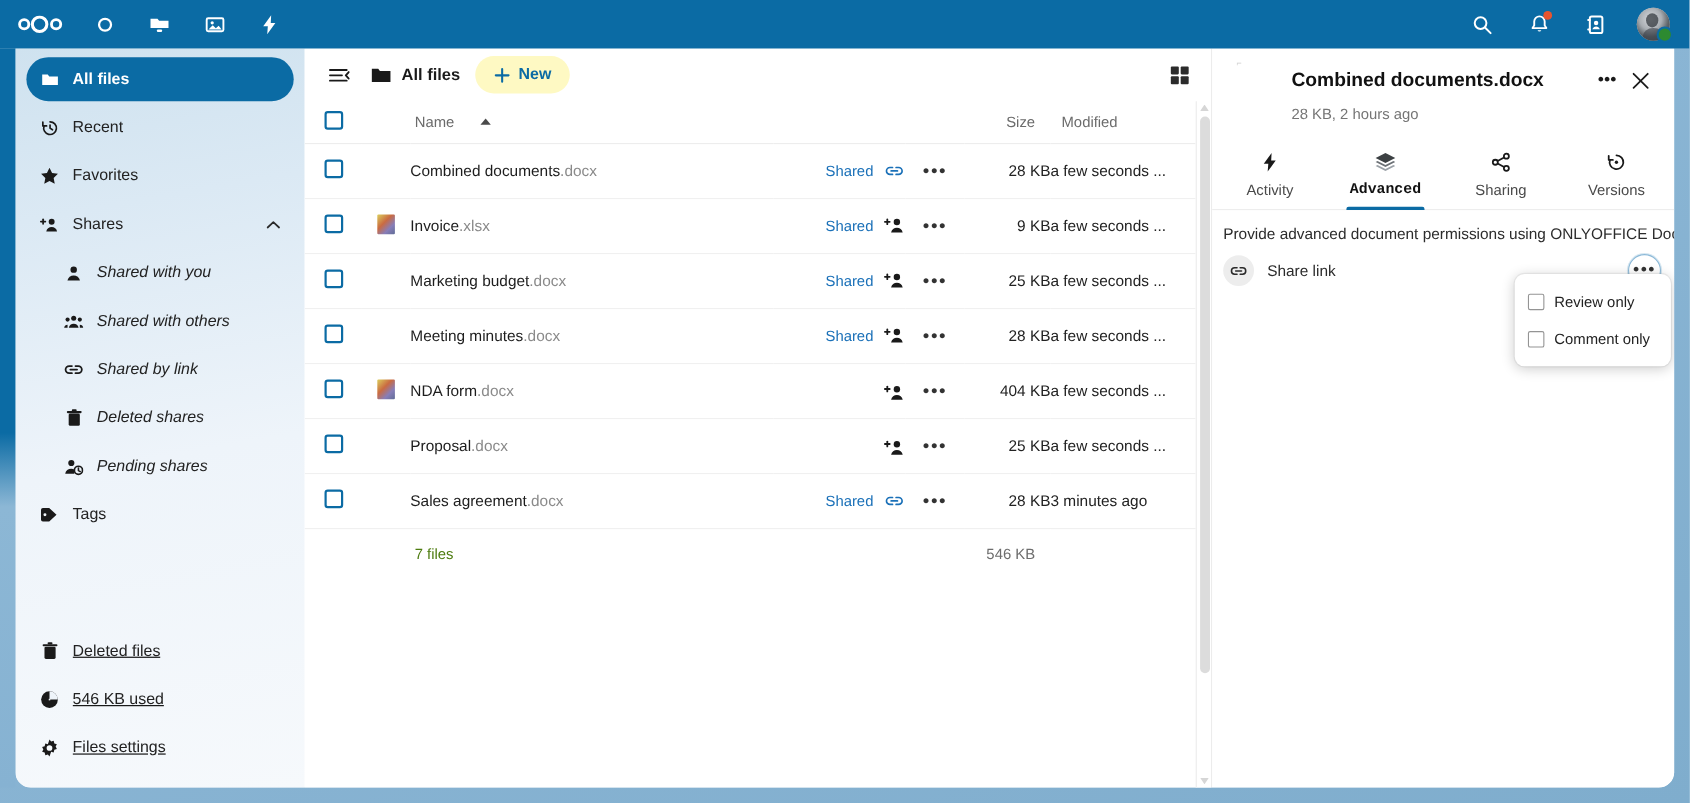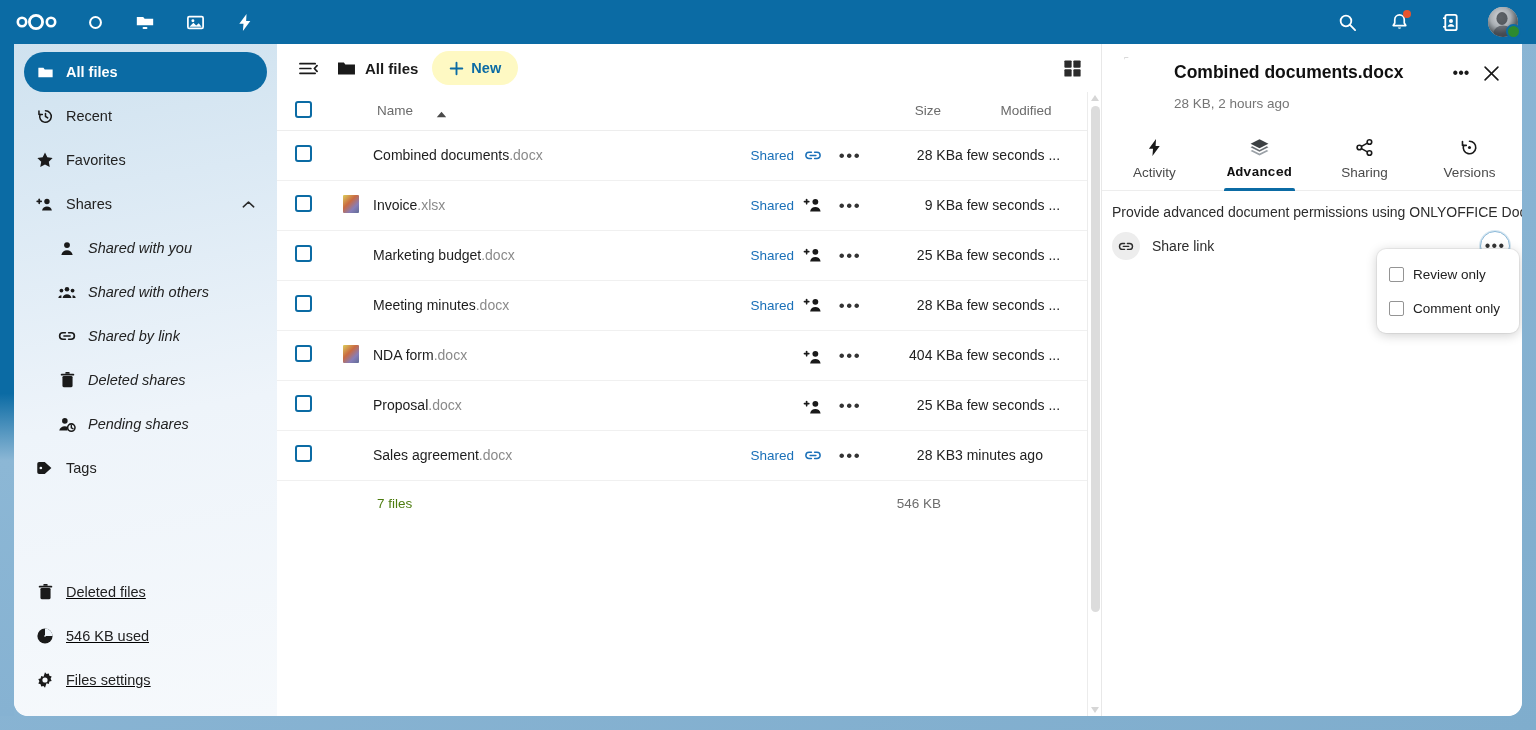--- a/index.html
+++ b/index.html
@@ -163,24 +163,24 @@
   .ftable col.c-mod   { width: 132px; }
 
   .ftable thead th {
     height: 38px;
     font-size: 13.5px; font-weight: normal; color: #6b6b6b;
     text-align: left; padding: 0;
     border-bottom: 1px solid #ededed;
     vertical-align: middle;
   }
   .ftable thead th.th-name { padding-left: 4px; }
-  .ftable thead th.th-size, .ftable thead th.th-mod { text-align: center; }
+  .ftable thead th.th-size, .ftable thead th.th-mod { text-align: left; }
   .ftable thead th.th-size { text-align: right; padding-right: 14px; }
   .ftable thead th.th-mod { padding-left: 10px; }
-  .sortwrap { display: inline-flex; align-items: flex-end; gap: 23px; cursor: pointer; }
+  .sortwrap { display: inline-flex; align-items: center; gap: 23px; cursor: pointer; }
 
   .ftable tbody tr { height: 50px; border-bottom: 1px solid #f0f0f0; cursor: pointer; }
   .ftable tbody td { padding: 0; vertical-align: middle; font-size: 14px; color: #222; }
 
   .cell-check { text-align: center; }
   .chk {
     width: 17px; height: 17px; border: 2px solid #0b6ba4;
     border-radius: 3px; display: inline-block; background: #fff; cursor: pointer;
   }
 

